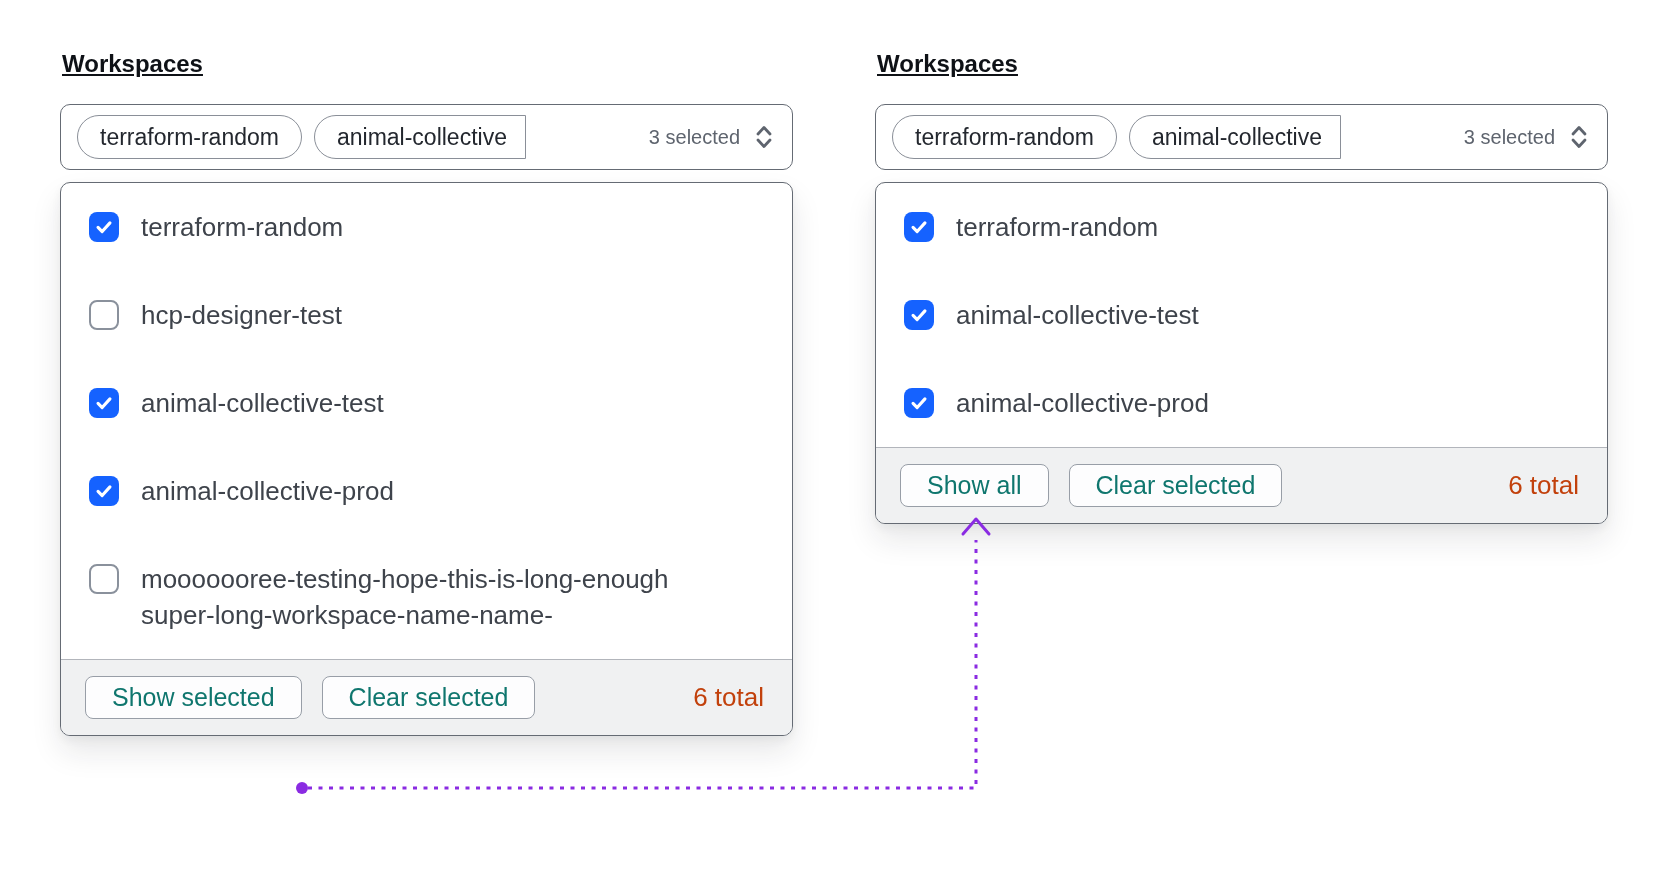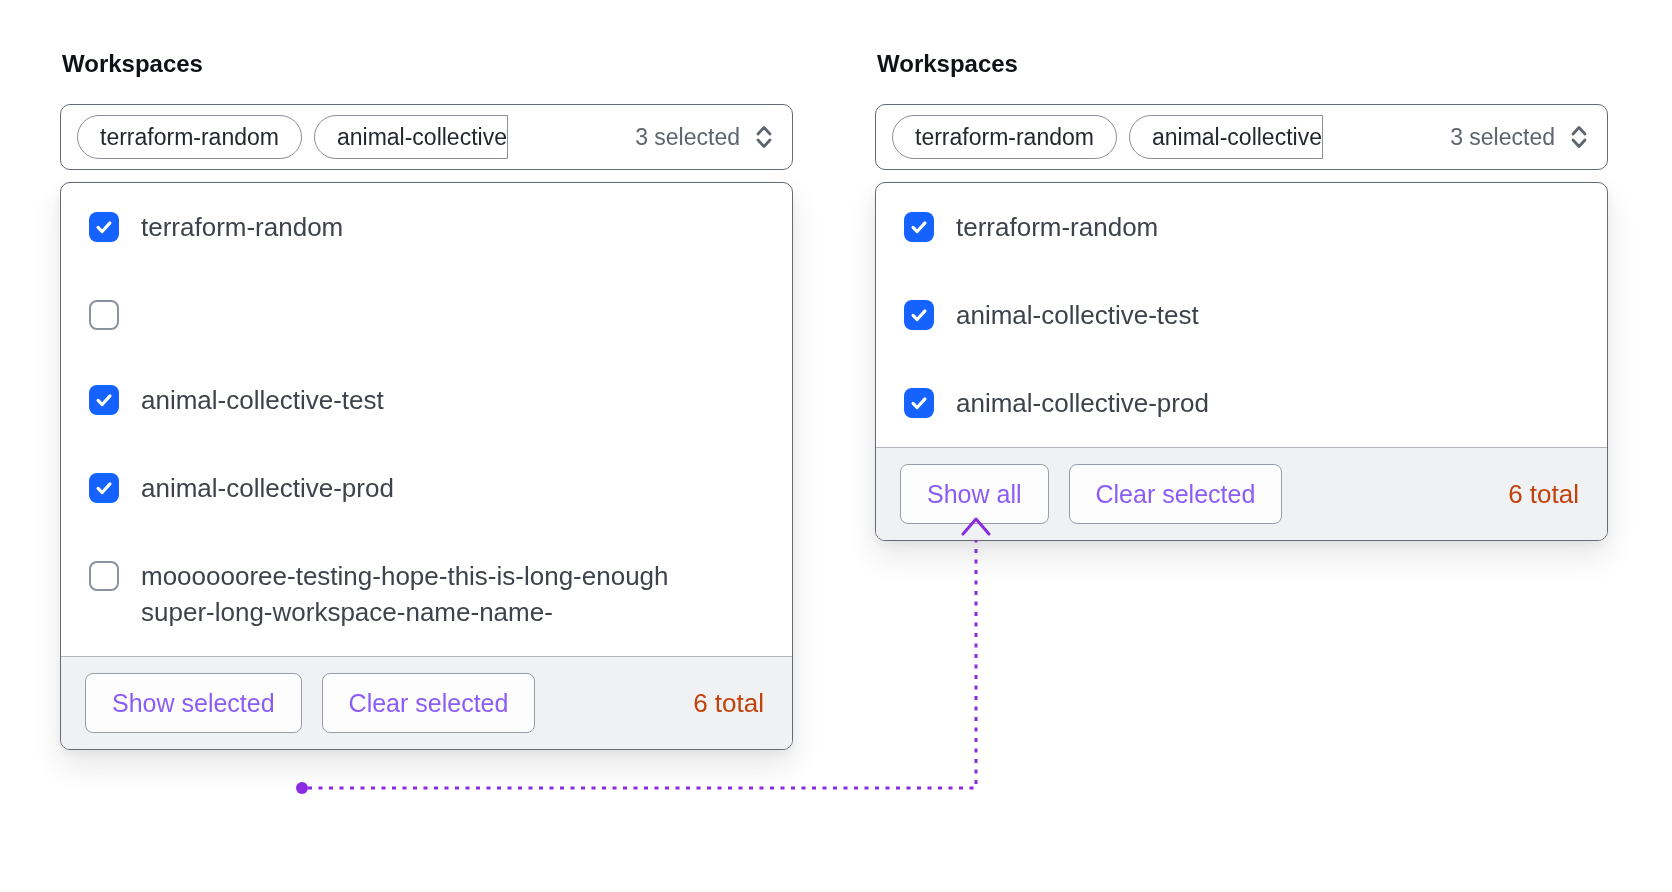--- a/index.html
+++ b/index.html
@@ -10,44 +10,44 @@
     font-family:"Liberation Sans", sans-serif;
     overflow:hidden;
     -webkit-font-smoothing:antialiased;
   }
   .col{ position:absolute; top:50px; width:733px; }
   .col.left{ left:60px; }
   .col.right{ left:875px; }
 
   .col-label{
     font-size:24px; font-weight:700; color:#0e1116;
-    line-height:28px; margin-left:2px;
+    line-height:28px; margin-left:2px;text-decoration:underline;
   }
 
   
   .trigger{
     margin-top:26px; height:66px; box-sizing:border-box;
     background:#fff;
     border:1.5px solid #656b74; border-radius:10px;
     display:flex; align-items:center;
     padding:0 16px; gap:12px;
   }
   .pill{
     box-sizing:border-box;
     border:1.5px solid #8a8f98; border-radius:999px;
     padding:8px 22px; font-size:23px; color:#23272e;
     white-space:nowrap; background:#fff; line-height:26px;
   }
   .pill.truncated{
     border-radius:999px 0 0 999px;
-    padding-right:0;
+    padding-right:18px;
   }
   .summary{
     margin-left:auto; display:flex; align-items:center; gap:12px;
-    font-size:23px; color:#5e646e; white-space:nowrap;
+    font-size:20px; color:#5e646e; white-space:nowrap;
   }
   .chevrons{ display:block; }
 
   
   .listbox{
     margin-top:12px; background:#fff;
     border:1.5px solid #656b74; border-radius:10px;
     box-shadow:0 16px 30px rgba(28,31,38,.10), 0 4px 10px rgba(28,31,38,.05);
     overflow:hidden;
   }
@@ -67,24 +67,24 @@
   .option-label .line:empty{ display:none; }
 
   
   .footer{
     border-top:1.5px solid #b2b5bb;
     background:var(--footer-bg,#f0f1f2);
     padding:16px 24px;
     display:flex; align-items:center; gap:20px;
   }
   .btn{
-    box-sizing:border-box; height:60px;
+    box-sizing:border-box; height:43px;
     background:#fdfdfe;
     border:1.5px solid #989ea7; border-radius:8px;
-    padding:0 26px; font-size:25px; color:#8b5cf6;
+    padding:0 26px; font-size:25px; color:#0f766e;
     font-family:"Liberation Sans", sans-serif;
     display:flex; align-items:center; white-space:nowrap;
     cursor:pointer;
   }
   .total{ margin-left:auto; font-size:26px; color:#c2410c; padding-right:4px; }
 
   
   .annotation-overlay{
     position:absolute; inset:0; width:1672px; height:892px;
     pointer-events:none;
@@ -126,20 +126,24 @@
       </span>
       <span class="option-label">
         <span class="line">terraform-random</span>
 
       </span>
     </div>
     <div class="option">
       <span class="checkbox" data-checked="false">
         
       </span>
+      <span class="option-label">
+        <span class="line">hcp-designer-test</span>
+
+      </span>
     </div>
     <div class="option">
       <span class="checkbox" data-checked="true">
         <svg width="22" height="22" viewBox="0 0 24 24">
             <path d="M5.5 12.5 L10 17 L18.5 7.5" stroke="#fff" stroke-width="3.4" fill="none" stroke-linecap="round" stroke-linejoin="round"></path>
           </svg>
       </span>
       <span class="option-label">
         <span class="line">animal-collective-test</span>
 

